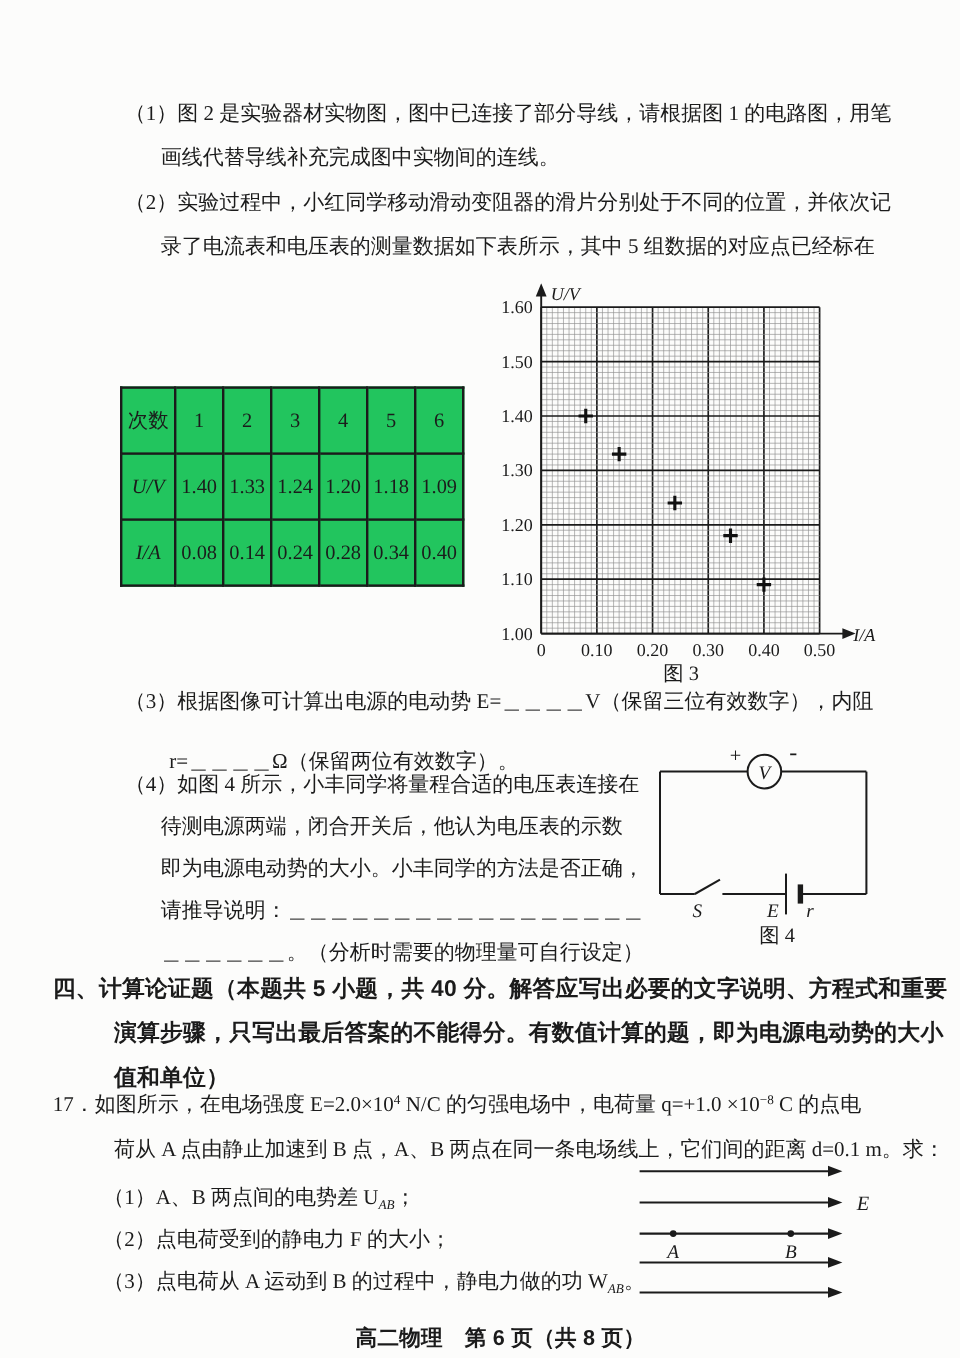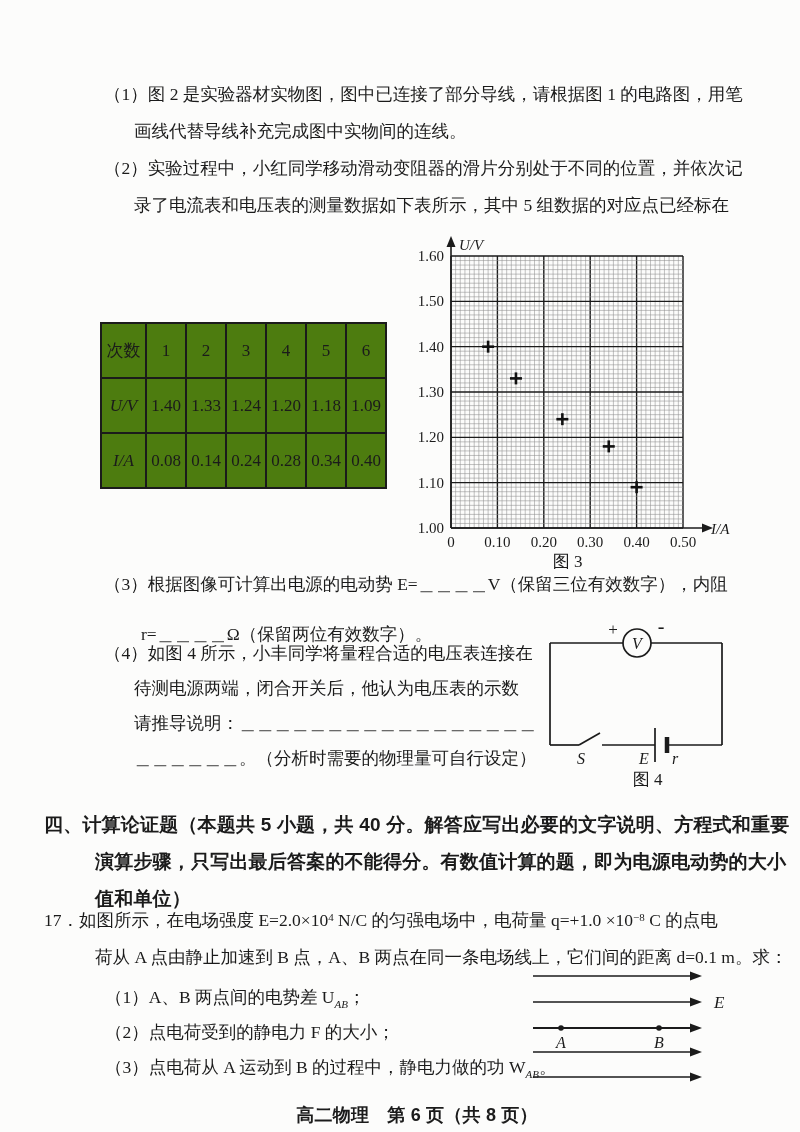--- a/index.html
+++ b/index.html
@@ -11,28 +11,28 @@
     font-family:"Liberation Serif","DejaVu Serif",serif;
     font-size:17.5px;
     overflow:hidden;
   }
   .abs { position:absolute; }
   .tl { height:37px; line-height:37px; white-space:nowrap; }
   .lh35 .tl { height:35px; line-height:35px; }
   .ind  { margin-left:30px; }
   .ind2 { margin-left:37px;margin-top:13px; }
   .indA { margin-left:51px; }
-  .indB { margin-left:61px; }
+  .indB { margin-left:42px; }
   .heiti {
     font-family:"Liberation Sans","DejaVu Sans",sans-serif;
     font-weight:bold; letter-spacing:.2px;
   }
   .sup { font-size:11px; vertical-align:top; position:relative; top:-3px; }
   .sub { font-size:11px; vertical-align:sub; font-style:italic; }
-  table.data { position:absolute; left:100px; top:322px; border-collapse:collapse; background:#4d7c0f; }
+  table.data { position:absolute; left:100px; top:322px; border-collapse:collapse; background:#22c55e; }
   table.data td {
     border:2px solid #1b1b1b; width:40px; height:55px;
     text-align:center; vertical-align:middle; font-size:17px; padding:0;
   }
   table.data td.c0 { width:45px; }
   td.varcell { font-style:italic; }
   .caption { position:absolute; text-align:center; font-size:17px; white-space:nowrap; }
   .footer { position:absolute; left:0; top:1102px; width:800px; height:26px; line-height:26px; text-align:center; font-size:18px;padding-left:34px; }
   svg text { font-family:"Liberation Serif","DejaVu Serif",serif; }
   .svgit { font-style:italic; }
@@ -225,20 +225,21 @@
 <div class="caption" style="left:405px; top:550px; width:325px;">图 3</div>
 
 <div class="abs" style="left:104px; top:566px; width:650px;">
   <div class="tl">（3）根据图像可计算出电源的电动势 E=＿＿＿＿V（保留三位有效数字），内阻</div>
   <div class="tl ind2">r=＿＿＿＿Ω（保留两位有效数字）。</div>
 </div>
 
 <div class="abs lh35" style="left:104px; top:636px; width:460px;">
   <div class="tl">（4）如图 4 所示，小丰同学将量程合适的电压表连接在</div>
   <div class="tl ind">待测电源两端，闭合开关后，他认为电压表的示数</div>
+  <div class="tl ind">即为电源电动势的大小。小丰同学的方法是否正确，</div>
   <div class="tl ind">请推导说明：＿＿＿＿＿＿＿＿＿＿＿＿＿＿＿＿＿</div>
   <div class="tl ind">＿＿＿＿＿＿。（分析时需要的物理量可自行设定）</div>
 </div>
 
 <svg class="abs" style="left:545px; top:612px;" width="205" height="158" viewBox="0 0 205 158">
 
   <line x1="5" y1="31" x2="78" y2="31" stroke="#1b1b1b" stroke-width="1.7"></line>
   <line x1="106" y1="31" x2="177" y2="31" stroke="#1b1b1b" stroke-width="1.7"></line>
   <circle cx="92" cy="31" r="14" fill="#fcfcfb" stroke="#1b1b1b" stroke-width="1.7"></circle>
   <text x="92" y="37" text-anchor="middle" font-size="16" class="svgit" fill="#1b1b1b">V</text>

